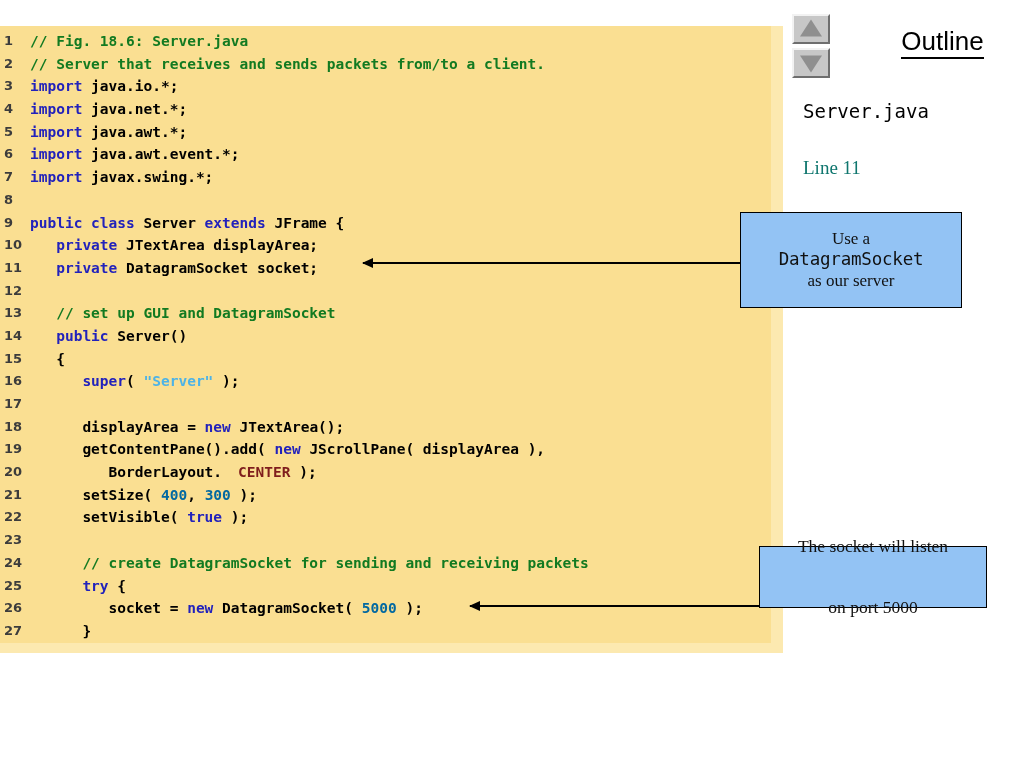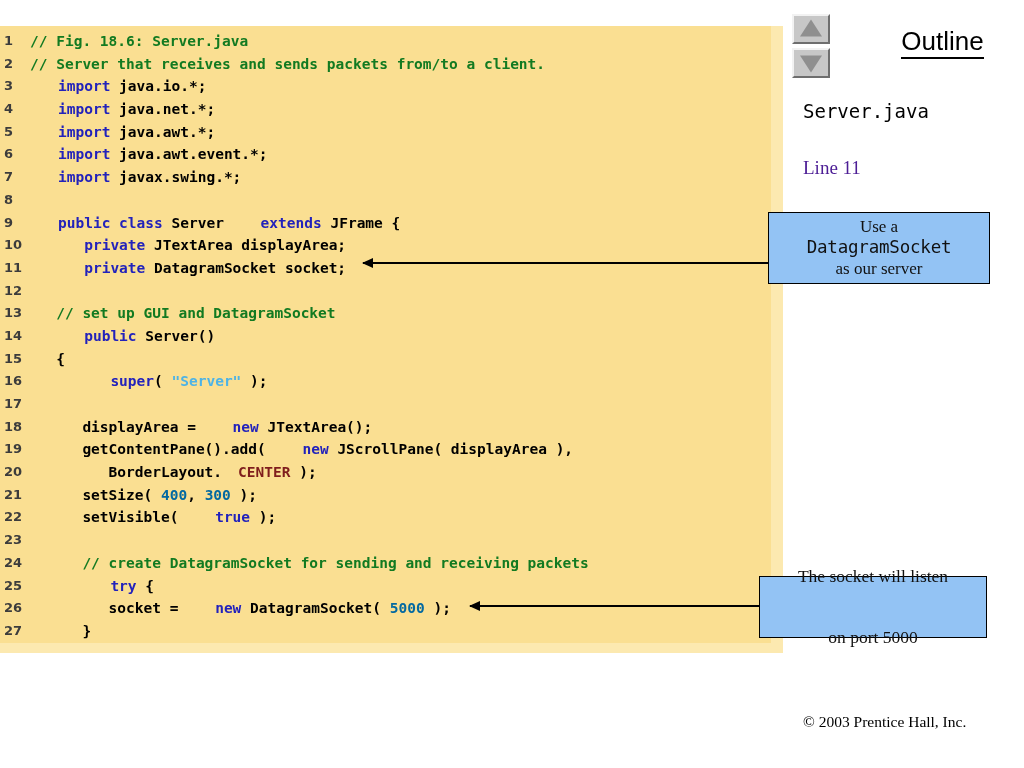--- a/index.html
+++ b/index.html
@@ -70,21 +70,21 @@
     box-sizing: border-box;
     vertical-align: top;
   }
   .src {
     display: inline-block;
     vertical-align: top;
     color: #000000;
     font-weight: bold;
   }
   .cmt { color: #127a21; }
-  .kw  { color: #2222bb; margin-left: 28px; }
+  .kw  { color: #2222bb; }
   .str { color: #4db3e6; }
   .num { color: #0369a1; }
   .cst { color: #7f1d1d; margin-left: 16px; }
 
   
   .arrow {
     position: absolute;
     height: 2px;
     background: #000000;
   }
@@ -118,28 +118,28 @@
     display: block;
     line-height: 1.22;
     font-size: 17px;
   }
   .callout .mono {
     font-family: "DejaVu Sans Mono", monospace;
     font-size: 17.5px;
     letter-spacing: -0.2px;
   }
   #callout-socket {
-    left: 768px;
+    left: 740px;
     top: 212px;
     width: 222px;
-    height: 72px;
+    height: 96px;
   }
   #callout-port {
     left: 759px;
-    top: 576px;
+    top: 546px;
     width: 228px;
     height: 62px;
     gap: 40px;
   }
   #callout-port .cline { font-size: 17.5px; }
 
   
   #scroll-buttons {
     position: absolute;
     left: 792px;
@@ -199,21 +199,21 @@
     font-family: "DejaVu Sans Mono", monospace;
     font-size: 19px;
     color: #000000;
   }
   #outline-lineinfo {
     position: absolute;
     left: 803px;
     top: 157px;
     font-family: "Liberation Serif", serif;
     font-size: 19px;
-    color: #4c1d95;
+    color: #0f766e;
   }
 
   
   #footer {
     position: absolute;
     left: 803px;
     top: 712px;
     font-family: "Liberation Serif", serif;
     font-size: 15.5px;
     color: #000000;
@@ -251,14 +251,13 @@
   </div>
 </div>
 
 <div id="outline-title">
   <span>Outline</span>
 </div>
 <div id="outline-filename">Server.java</div>
 <div id="outline-lineinfo">Line 11</div>
 
 <div id="footer">
-  <div>© 2003 Prentice Hall, Inc.</div>
 </div>
 
 </body></html>

